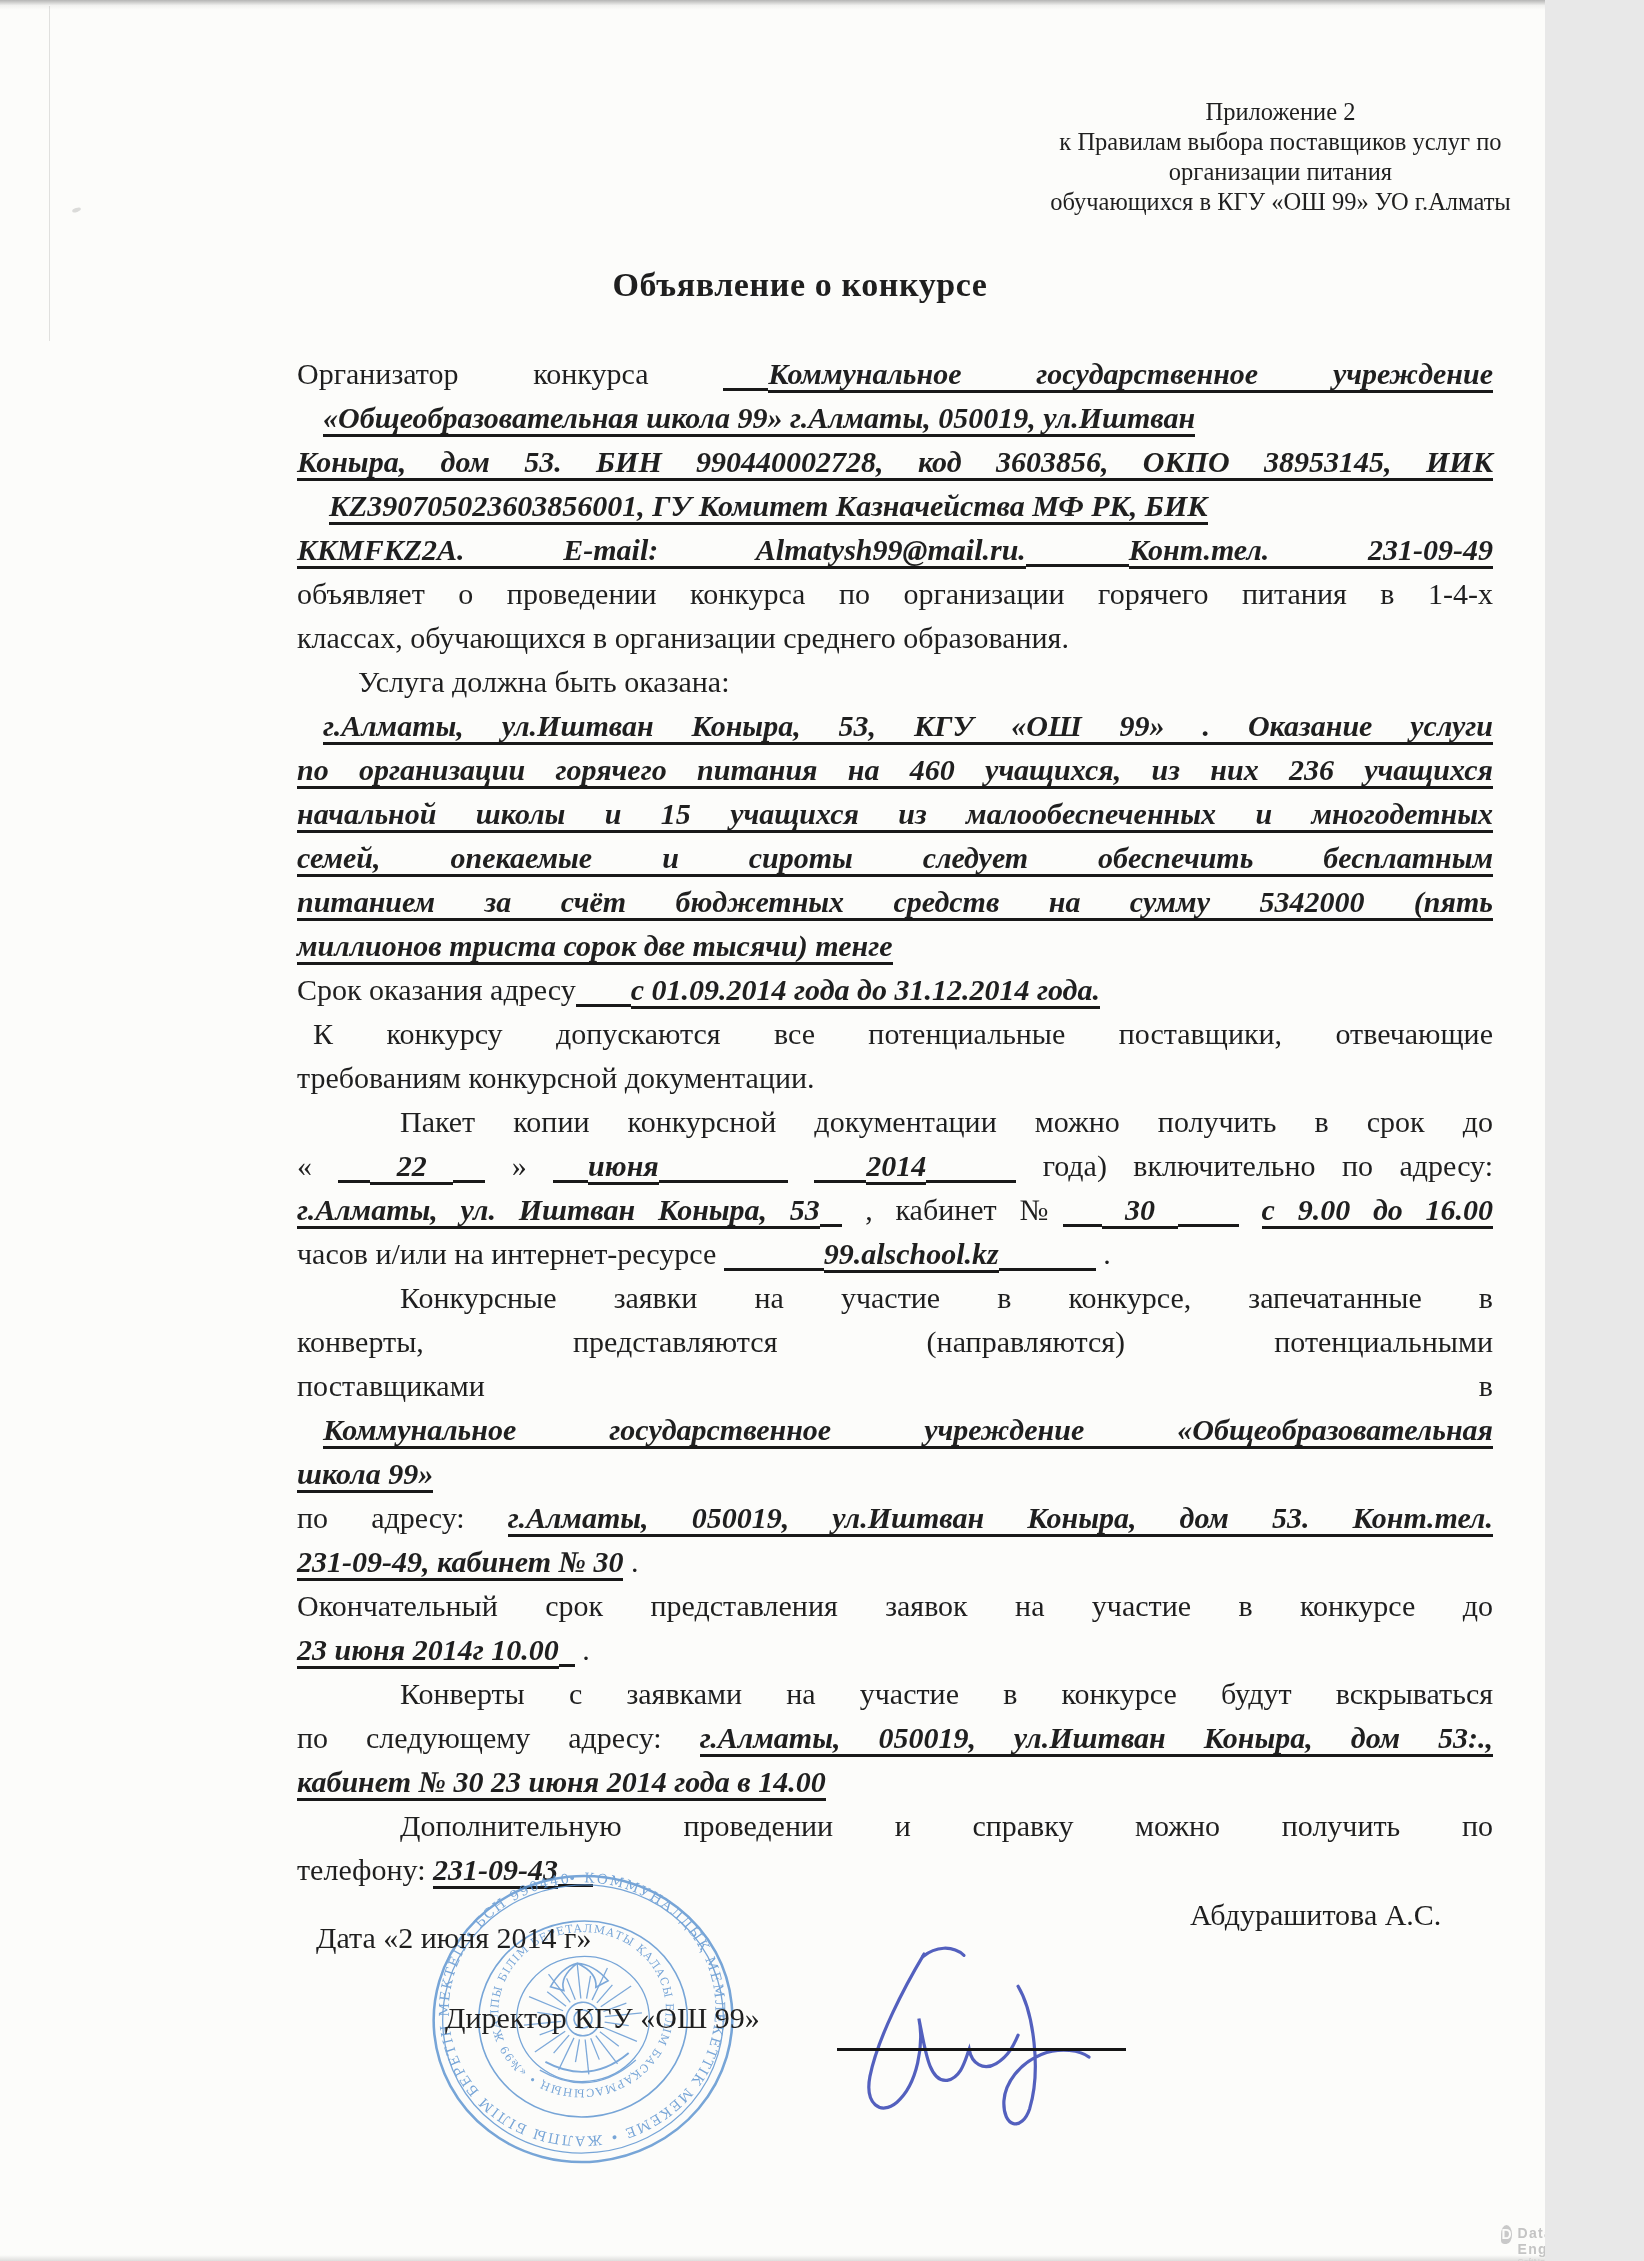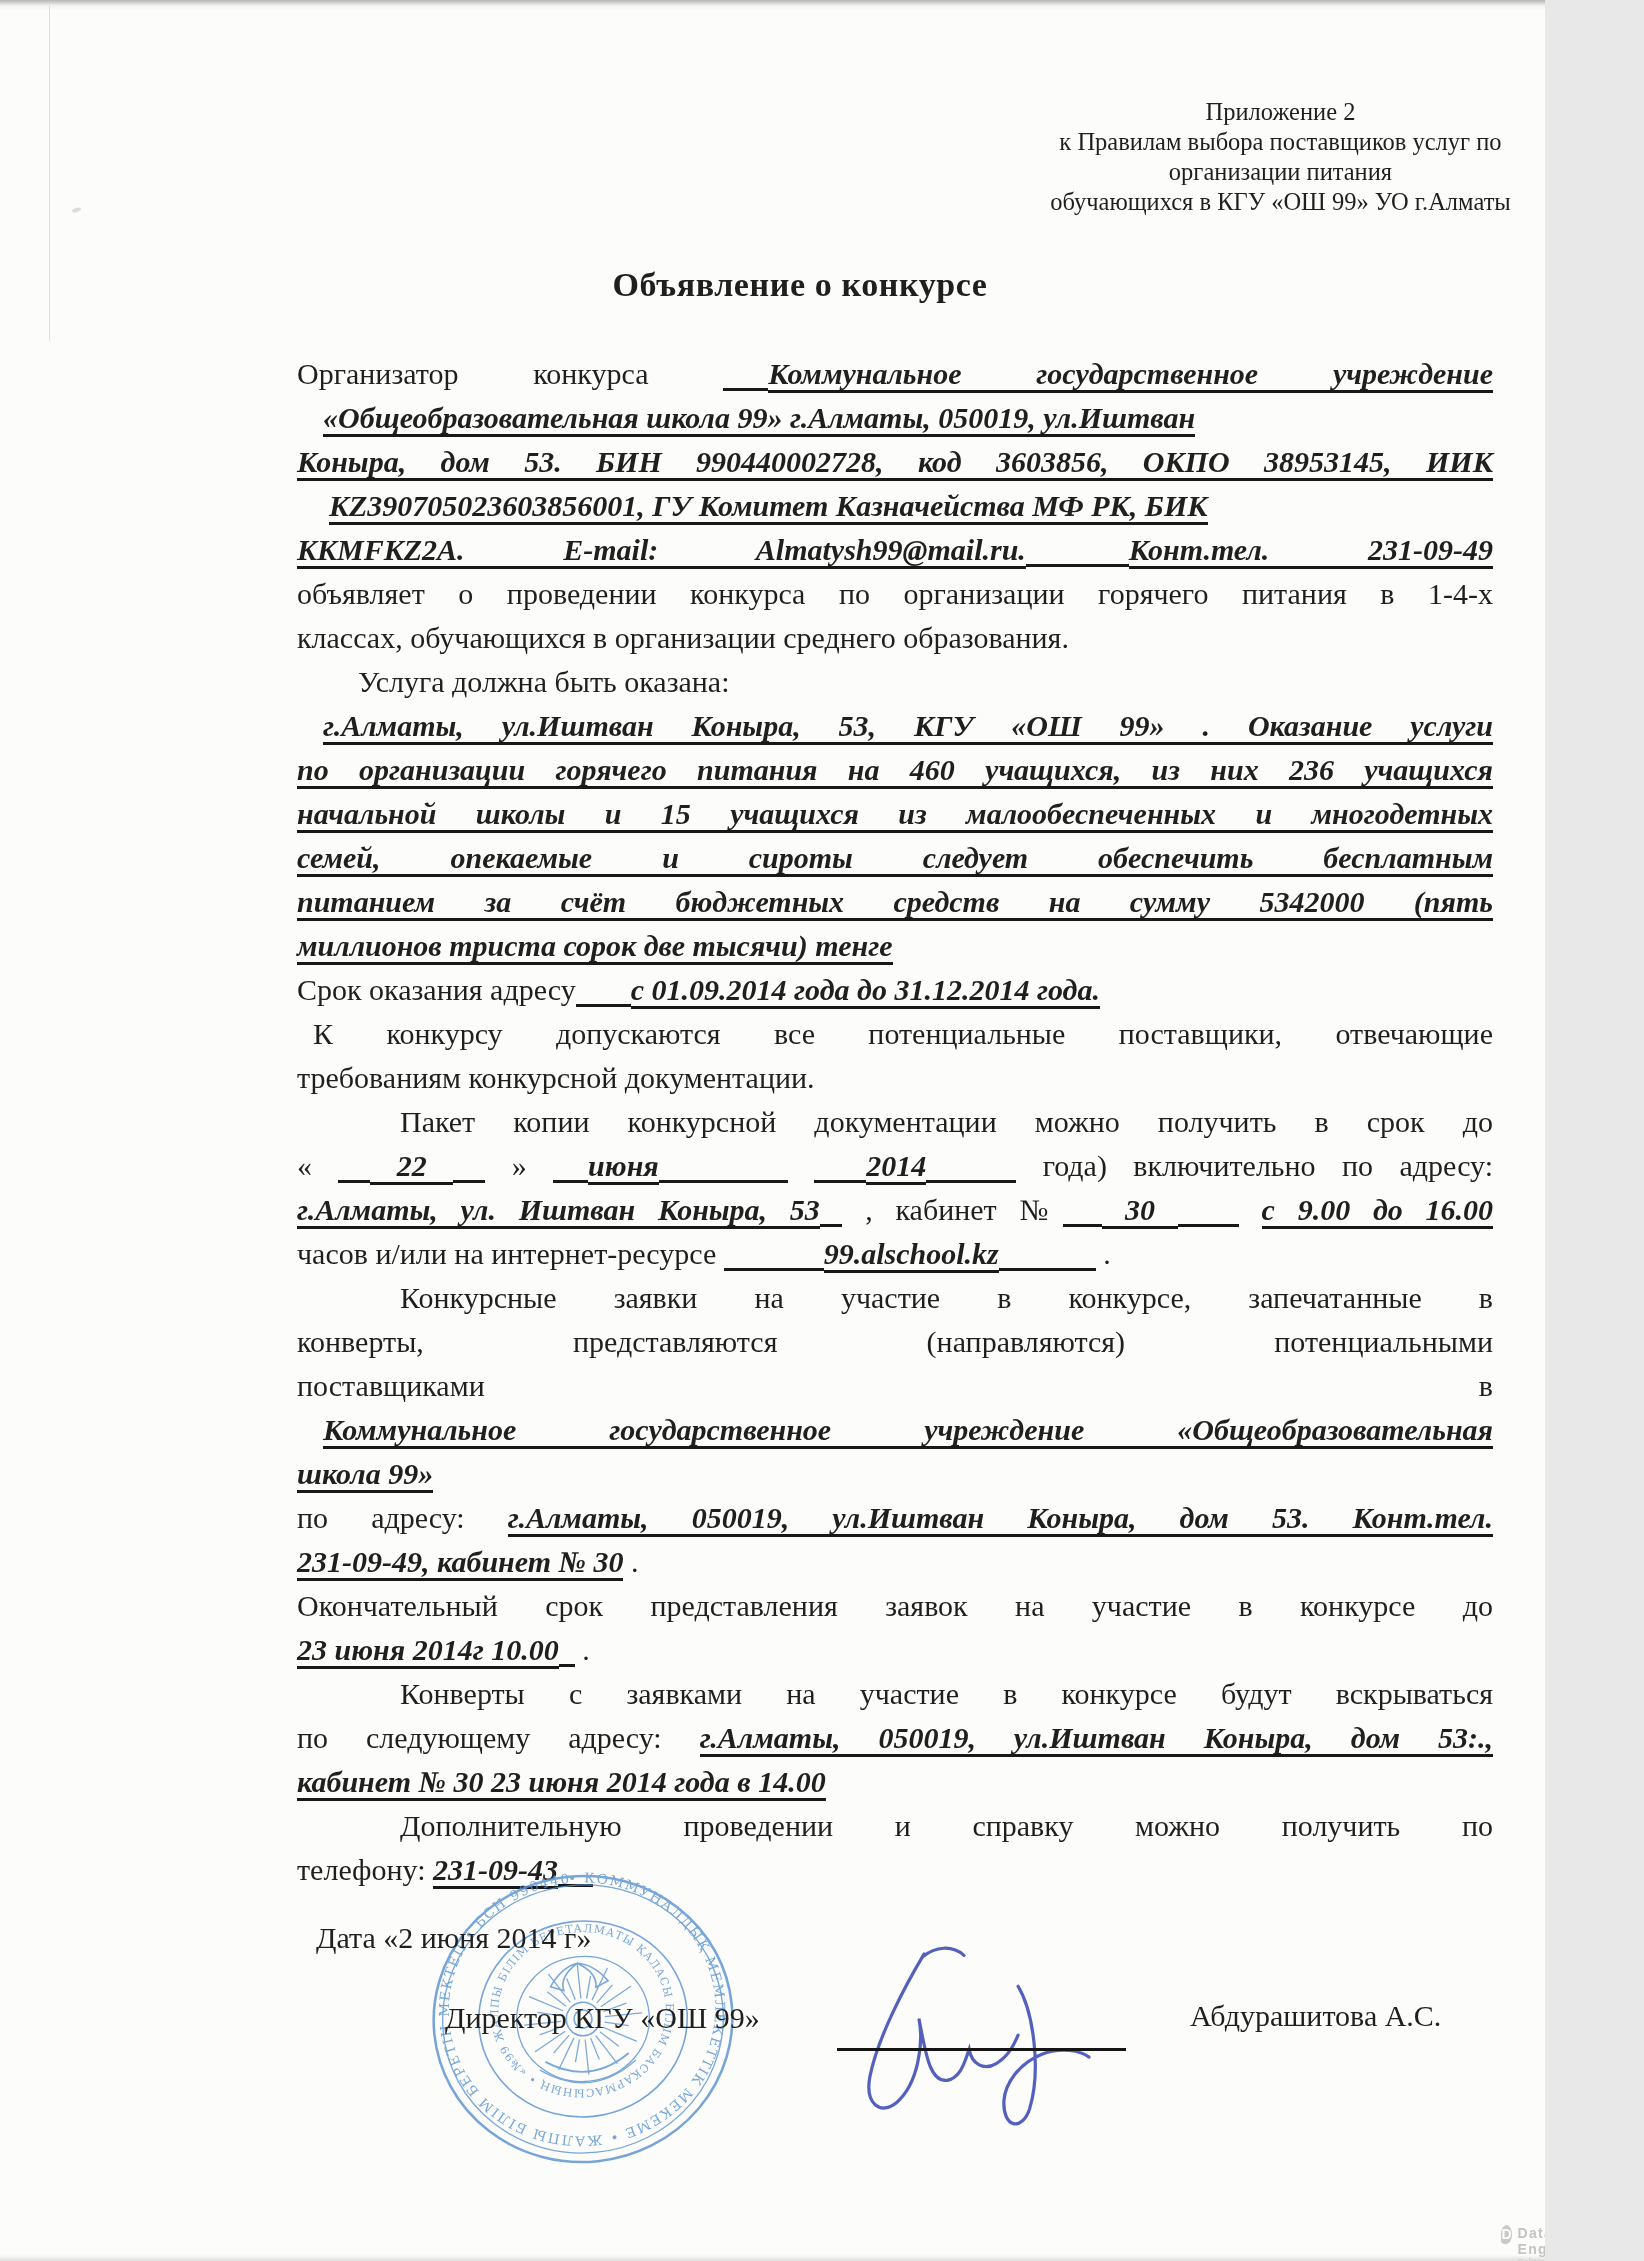--- a/index.html
+++ b/index.html
@@ -25,21 +25,21 @@
   .body-lines { position:absolute; top:352px; left:297px; width:1196px; font-size:30px; }
   .bline { min-height:44px; line-height:44px; }
   .bline.just { text-align:justify; text-align-last:justify; }
   .fill { font-weight:bold; font-style:italic; border-bottom:3.2px solid #191919; }
   .blank { display:inline-block; height:0.32em; vertical-align:-0.24em;
     border-bottom:3.2px solid #191919; }
 
   .date-line { position:absolute; left:316px; top:1921px; font-size:30px; }
   .director-label { position:absolute; left:445px; top:2001px; font-size:30px; }
   .sig-line { position:absolute; left:837px; top:2048px; width:289px; height:3.2px; background:#151515; }
-  .director-name { position:absolute; left:1190px; top:1999px; font-size:30px; }
+  .director-name { position:absolute; left:1190px; top:1898px; font-size:30px; }
 
   .stamp-svg { position:absolute; left:422px; top:1864px; transform:rotate(-6deg); opacity:.82; }
   .signature-svg { position:absolute; left:826px; top:1927px; }
 
   .watermark { position:absolute; left:1501px; top:2225px; display:flex; align-items:flex-start; gap:5.2px;
     font-family:"Liberation Sans", sans-serif; color:#c6c6c6; }
   .wm-icon { width:19.3px; height:19.3px; border-radius:50% 50% 50% 3.9px; background:#c9c9c9;
     color:#fcfcfa; font-weight:bold; font-size:14px; line-height:19.3px; text-align:center; }
   .wm-text .wm-brand { font-size:14px; letter-spacing:1.3px; font-weight:bold; color:#c4c4c4; }
   .wm-text .wm-sub { font-size:9px; color:#cfcfcf; }

